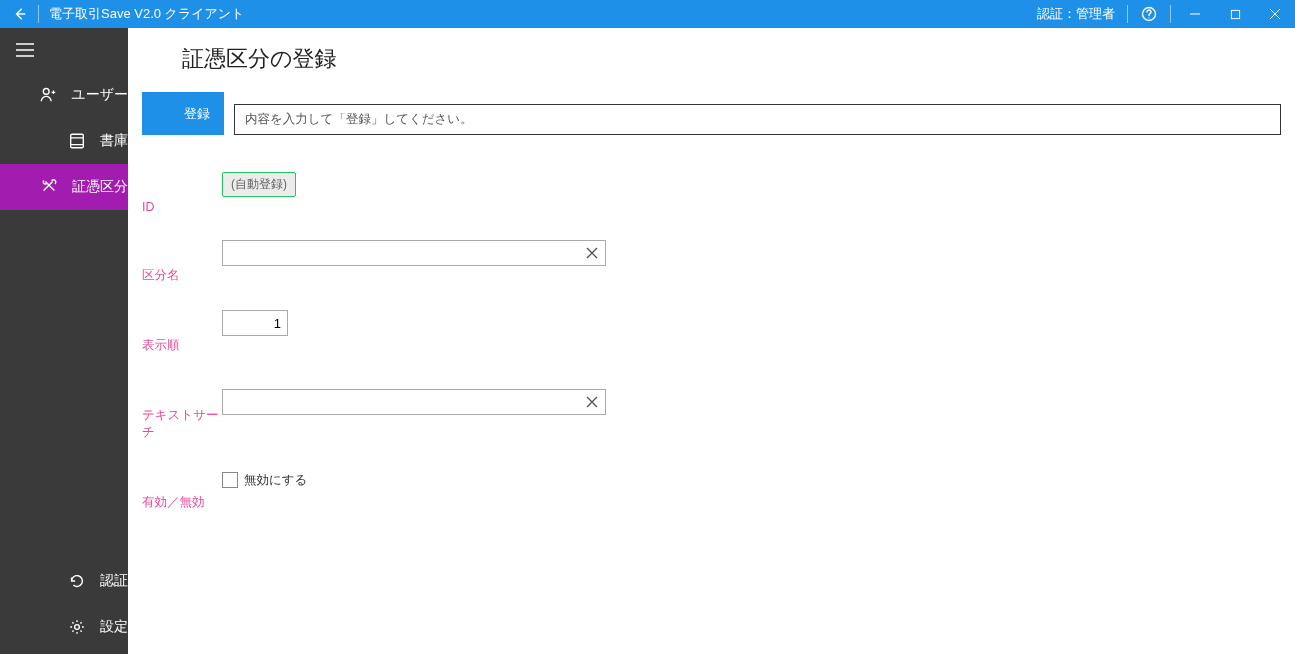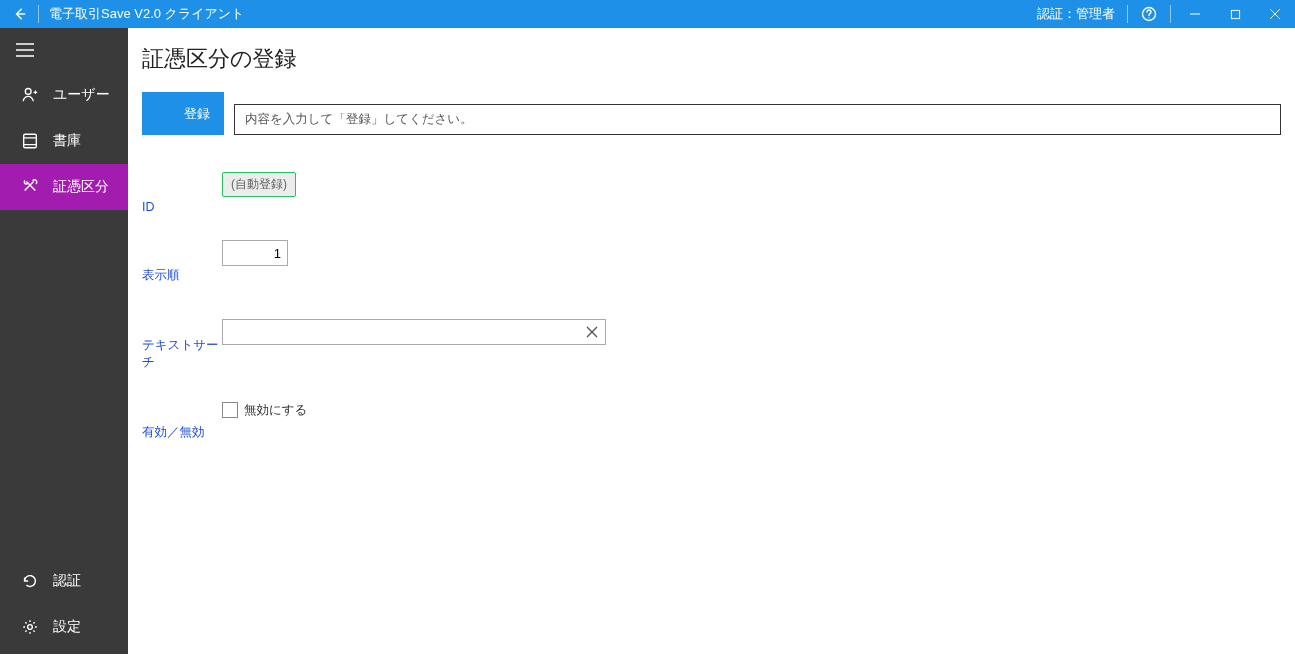--- a/index.html
+++ b/index.html
@@ -74,20 +74,21 @@
     cursor: pointer;
   }
   .sidebar .nav-top { flex: 1; }
   .sidebar .nav-item {
     height: 46px;
     display: flex;
     align-items: center;
     padding-left: 21px;
     cursor: pointer;
     font-size: 14px;
+    justify-content: flex-end;
   }
   .sidebar .nav-item.active {
     background: #a21caf;
   }
   .sidebar .nav-item .icon {
     width: 22px;
     display: flex;
     align-items: center;
     justify-content: flex-start;
     margin-right: 10px;
@@ -97,20 +98,21 @@
   
   .main {
     flex: 1;
     padding: 16px 14px 14px 14px;
     overflow: auto;
   }
   .page-title {
     font-size: 22px;
     font-weight: 400;
     margin-bottom: 18px;
+    margin-left: 40px;
   }
 
   .action-row {
     display: flex;
     align-items: stretch;
     gap: 10px;
     margin-bottom: 20px;
   }
   .register-btn {
     width: 82px;
@@ -133,21 +135,21 @@
   .form { }
   .form-row {
     display: flex;
     align-items: center;
     margin-bottom: 8px;
     min-height: 28px;
   }
   .form-label {
     width: 80px;
     font-size: 12.5px;
-    color: #1d4ed8;
+    color: #ec4899;
     margin-top: 45px;
   }
   .badge-auto {
     border: 1px solid #22c55e;
     background: #ececec;
     color: #666;
     padding: 3px 8px;
     font-size: 12px;
     border-radius: 2px;
   }
@@ -306,20 +308,31 @@
       <button class="register-btn">登録</button>
       <div class="message-box">内容を入力して「登録」してください。</div>
     </div>
 
     <div class="form">
       <div class="form-row">
         <div class="form-label">ID</div>
         <span class="badge-auto">(自動登録)</span>
       </div>
 
+      <div class="form-row">
+        <div class="form-label">区分名</div>
+        <div class="input-wrap">
+          <input type="text" class="text-input" value="" style="">
+          <span class="clear-x">
+            <svg width="12" height="12" viewBox="0 0 12 12" stroke="#555" stroke-width="1.4">
+                <path d="M1 1 L11 11 M11 1 L1 11"></path>
+              </svg>
+          </span>
+        </div>
+      </div>
 
       <div class="form-row">
         <div class="form-label">表示順</div>
         <input type="text" class="num-input" value="1" style="">
       </div>
 
       <div class="form-row">
         <div class="form-label">テキストサーチ</div>
         <div class="input-wrap">
           <input type="text" class="text-input" value="" style="">

